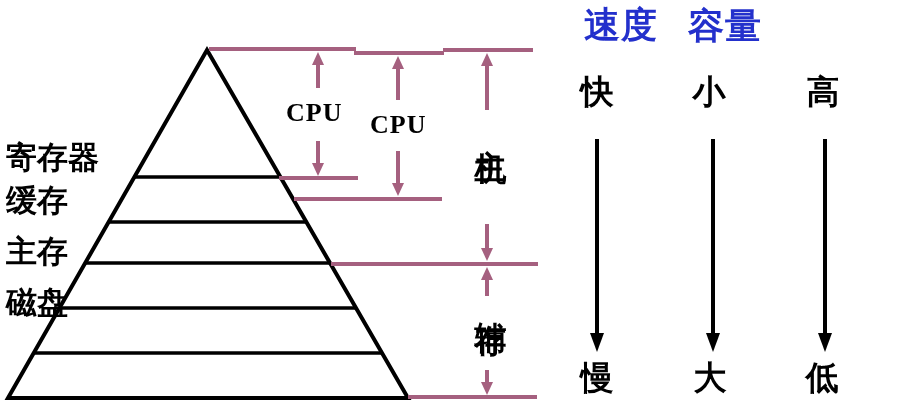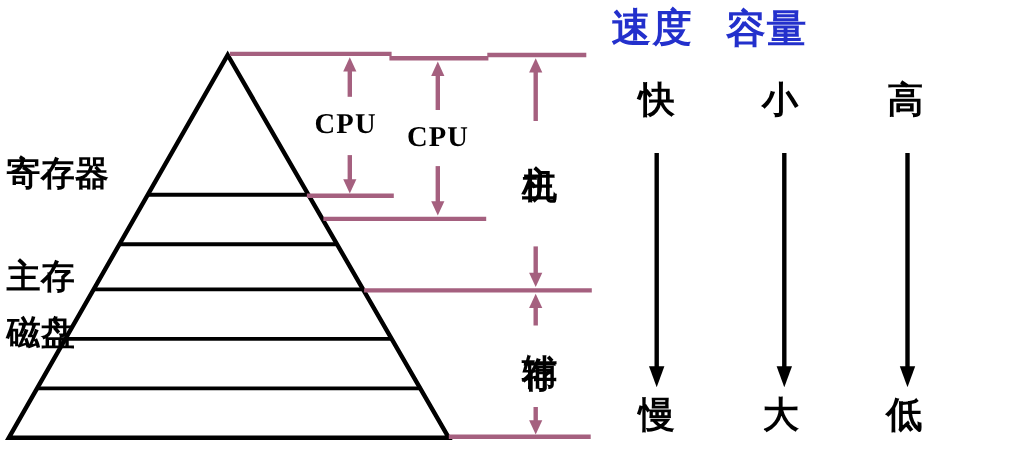--- a/index.html
+++ b/index.html
@@ -17,21 +17,21 @@
   .level-label { left: 6px; width: 400px; text-align: left; font-size: 31px; }
   .vlabel {
     writing-mode: vertical-rl;
     text-orientation: upright;
     font-size: 32px;
     letter-spacing: 3px;
     left: 471px;
     width: 36px;
     text-align: center;
   }
-  .col-header { font-size: 36px; color: #2330cc; letter-spacing: 1px; }
+  .col-header { font-size: 36px; color: #2330cc; letter-spacing: 1px; margin-left: 28px; }
   .attr-top, .attr-bottom { font-size: 33px; width: 64px; text-align: center; }
 </style>
 </head>
 <body>
 
 <div class="canvas">
 
   <svg width="921" height="418" viewBox="0 0 921 418">
 
     <g stroke="#000000" stroke-width="4" fill="none">
@@ -92,20 +92,21 @@
         <polygon points="713,352 706,333 720,333" stroke="none"></polygon>
       </g>
       <g>
         <line x1="825" y1="139" x2="825" y2="337"></line>
         <polygon points="825,352 818,333 832,333" stroke="none"></polygon>
       </g>
     </g>
   </svg>
 
   <div class="txt level-label" style="top:142px">寄存器</div>
+  <div class="txt level-label" style="top:185px">缓存</div>
   <div class="txt level-label" style="top:236px">主存</div>
   <div class="txt level-label" style="top:287px">磁盘</div>
 
   <div class="txt cpu" style="left:286px; top:100px">CPU</div>
   <div class="txt cpu" style="left:370px; top:112px">CPU</div>
 
   <div class="txt vlabel" style="top:124px">主机</div>
   <div class="txt vlabel" style="top:296px">辅存</div>
 
   <div class="txt col-header" style="left:556px; top:7px">速度</div>

